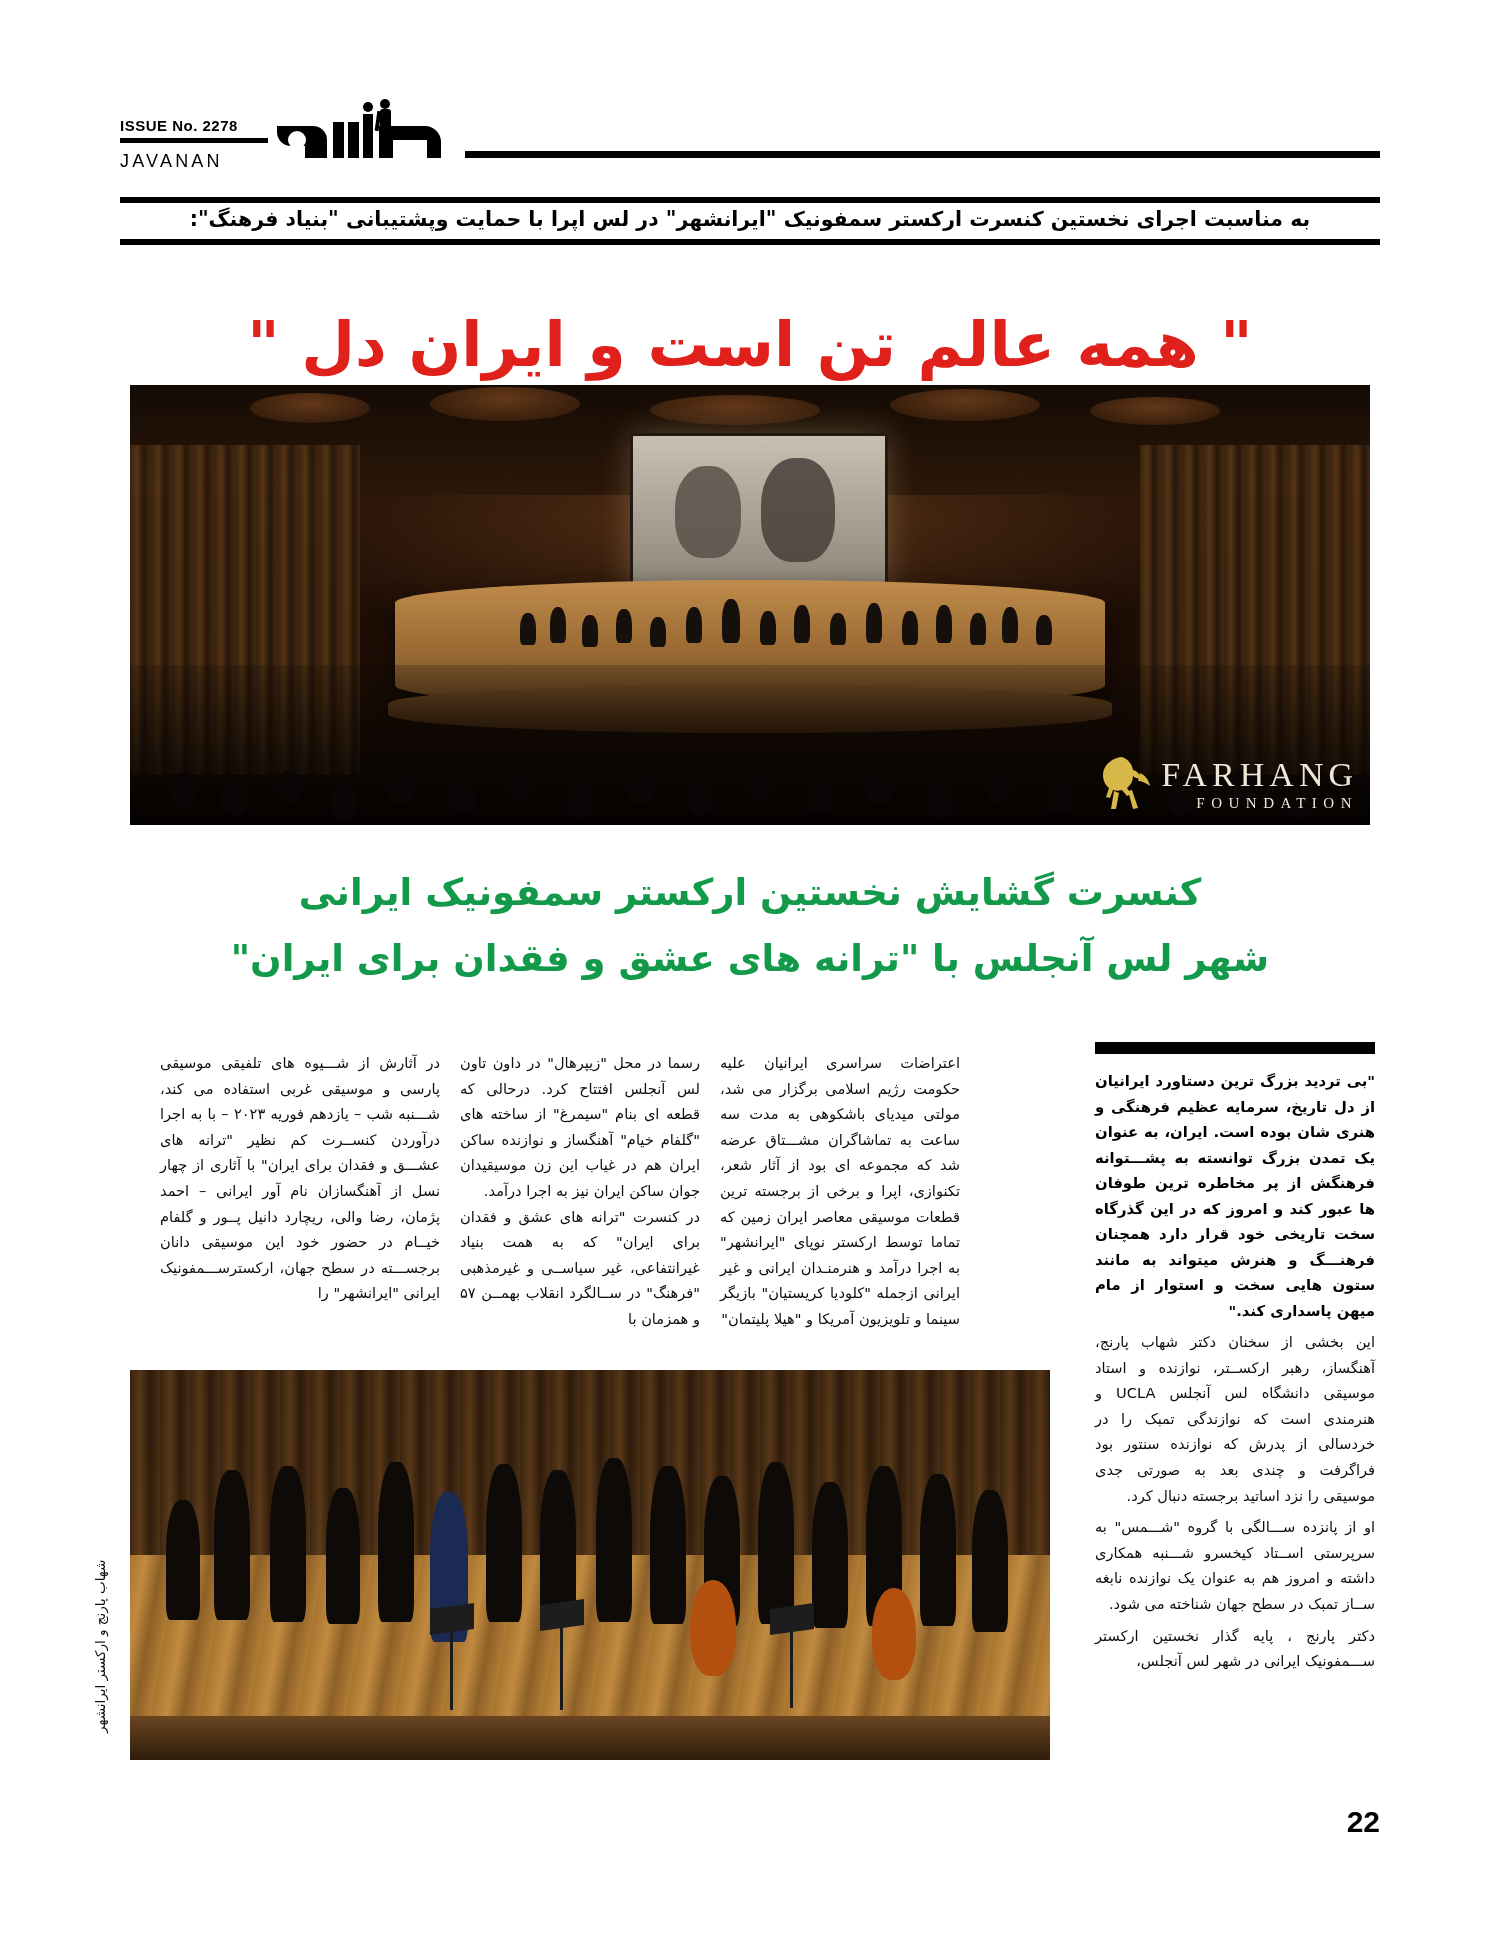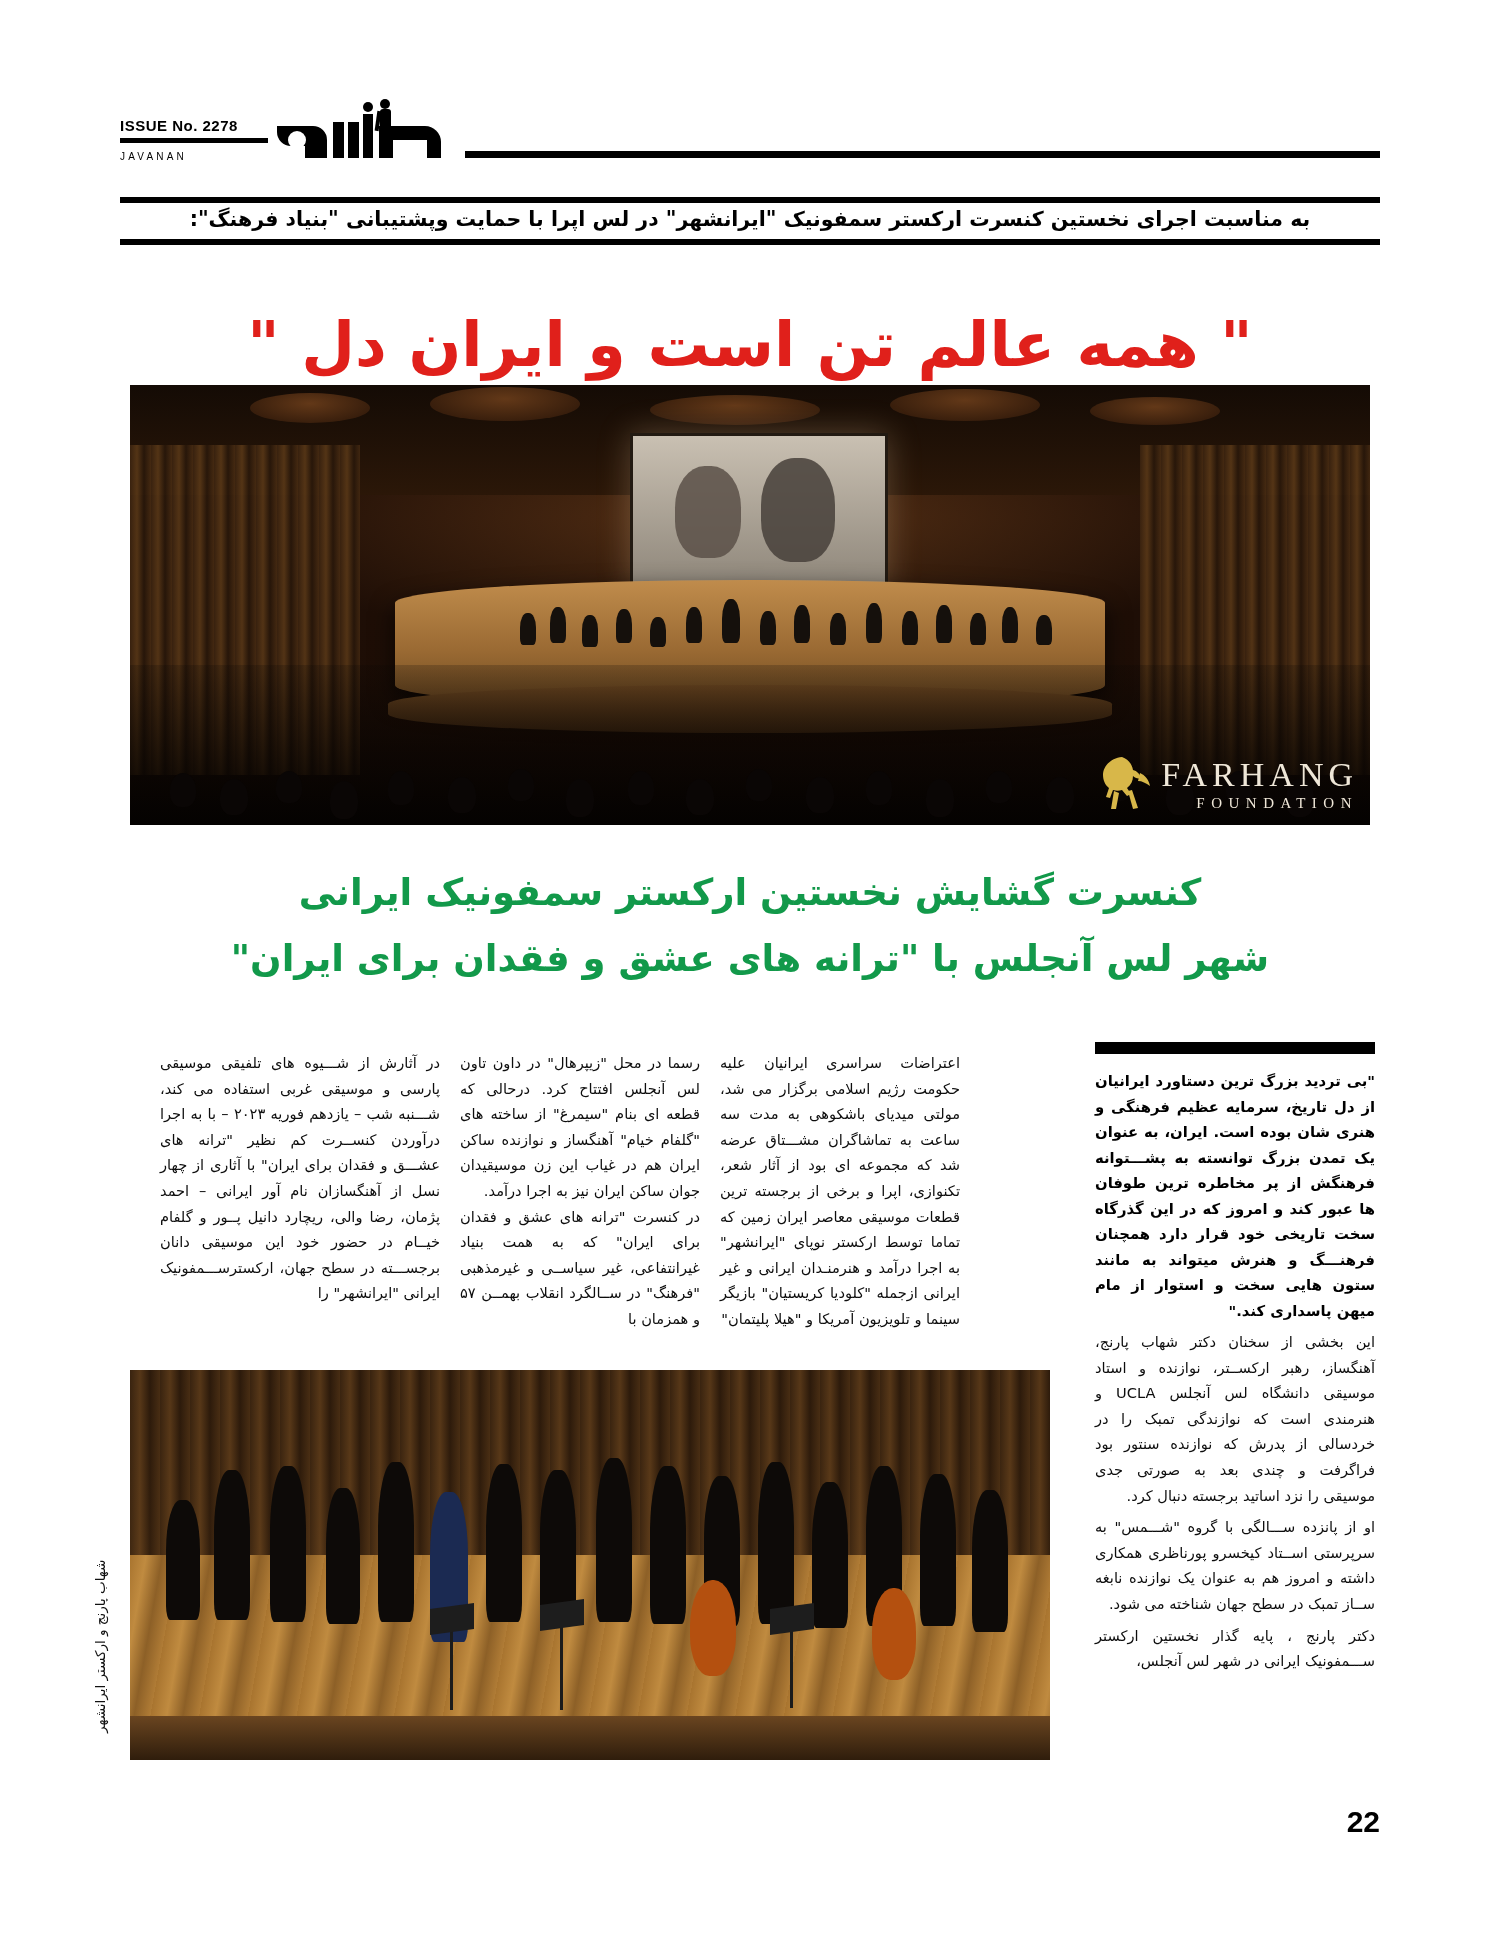--- a/index.html
+++ b/index.html
@@ -56,21 +56,21 @@
   }
   .issue-rule {
     margin-top: 3px;
     height: 5px;
     background: #000;
     width: 148px;
   }
   .issue-name {
     font-family: "Liberation Sans", sans-serif;
     font-weight: normal;
-    font-size: 10px;
+    font-size: 18px;
     letter-spacing: 3.2px;
     color: #000;
     margin-top: 8px;
     white-space: nowrap;
   }
 
   .logo-wrap {
     position: absolute;
     left: 155px;
     top: -12px;
@@ -556,21 +556,21 @@
 
   <div class="col colC">
     <p>اعتراضات سراسری ایرانیان علیه حکومت رژیم اسلامی برگزار می شد، مولتی میدیای باشکوهی به مدت سه ساعت به تماشاگران مشـــتاق عرضه شد که مجموعه ای بود از آثار شعر، تکنوازی، اپرا و برخی از برجسته ترین قطعات موسیقی معاصر ایران زمین که تماما توسط ارکستر نوپای "ایرانشهر" به اجرا درآمد و هنرمنـدان ایرانی و غیر ایرانی ازجمله "کلودیا کریستیان" بازیگر سینما و تلویزیون آمریکا و "هیلا پلیتمان"</p>
   </div>
 
   <div class="sidebar">
     <div class="side-rule"></div>
     <div class="side-rule"></div>
     <div class="lead-bold">"بی تردید بزرگ ترین دستاورد ایرانیان از دل تاریخ، سرمایه عظیم فرهنگی و هنری شان بوده است. ایران، به عنوان یک تمدن بزرگ توانسته به پشـــتوانه فرهنگش از پر مخاطره ترین طوفان ها عبور کند و امروز که در این گذرگاه سخت تاریخی خود قرار دارد همچنان فرهنـــگ و هنرش میتواند به مانند ستون هایی سخت و استوار از مام میهن پاسداری کند."</div>
     <div class="side-body">این بخشی از سخنان دکتر شهاب پارنج، آهنگساز، رهبر ارکســتر، نوازنده و استاد موسیقی دانشگاه لس آنجلس UCLA و هنرمندی است که نوازندگی تمبک را در خردسالی از پدرش که نوازنده سنتور بود فراگرفت و چندی بعد به صورتی جدی موسیقی را نزد اساتید برجسته دنبال کرد.</div>
-    <div class="side-body">او از پانزده ســـالگی با گروه "شـــمس" به سرپرستی اســتاد کیخسرو پورناظری همکاری داشته  و امروز هم به عنوان یک نوازنده نابغه ســاز تمبک در سطح جهان شناخته می شود.</div>
+    <div class="side-body">او از پانزده ســـالگی با گروه "شـــمس" به سرپرستی اســتاد کیخسرو شـــنبه همکاری داشته  و امروز هم به عنوان یک نوازنده نابغه ســاز تمبک در سطح جهان شناخته می شود.</div>
     <div class="side-body">دکتر پارنج ، پایه گذار نخستین ارکستر ســـمفونیک ایرانی در شهر لس آنجلس،</div>
   </div>
 
   <div class="bottom-photo">
     <div class="bp-bg"></div>
     <div class="bp-backwall"></div>
     <div class="bp-floor"></div>
 
     <div class="player" style="left:36px;  top:130px; width:34px; height:120px;"></div>
     <div class="player" style="left:84px;  top:100px; width:36px; height:150px;"></div>

